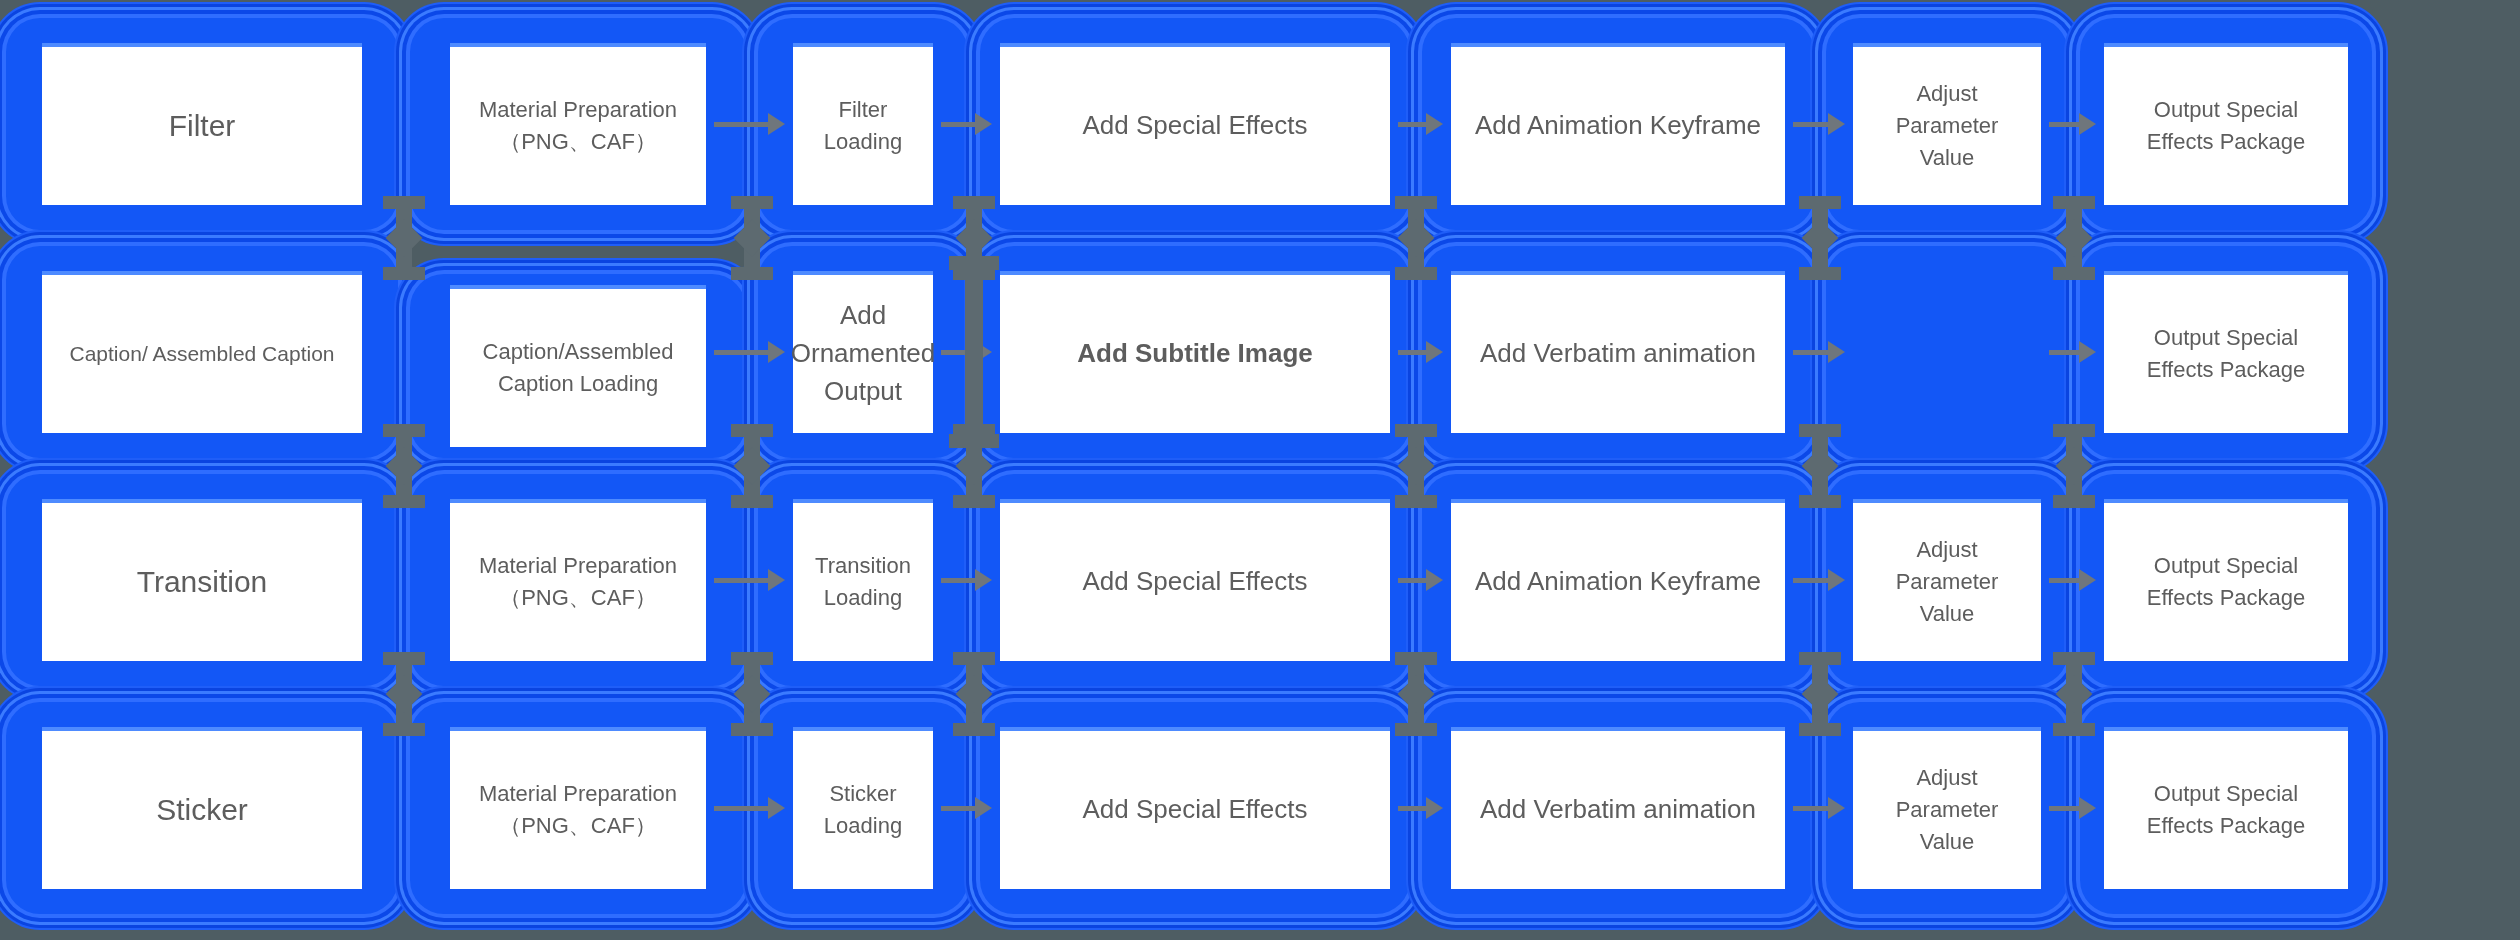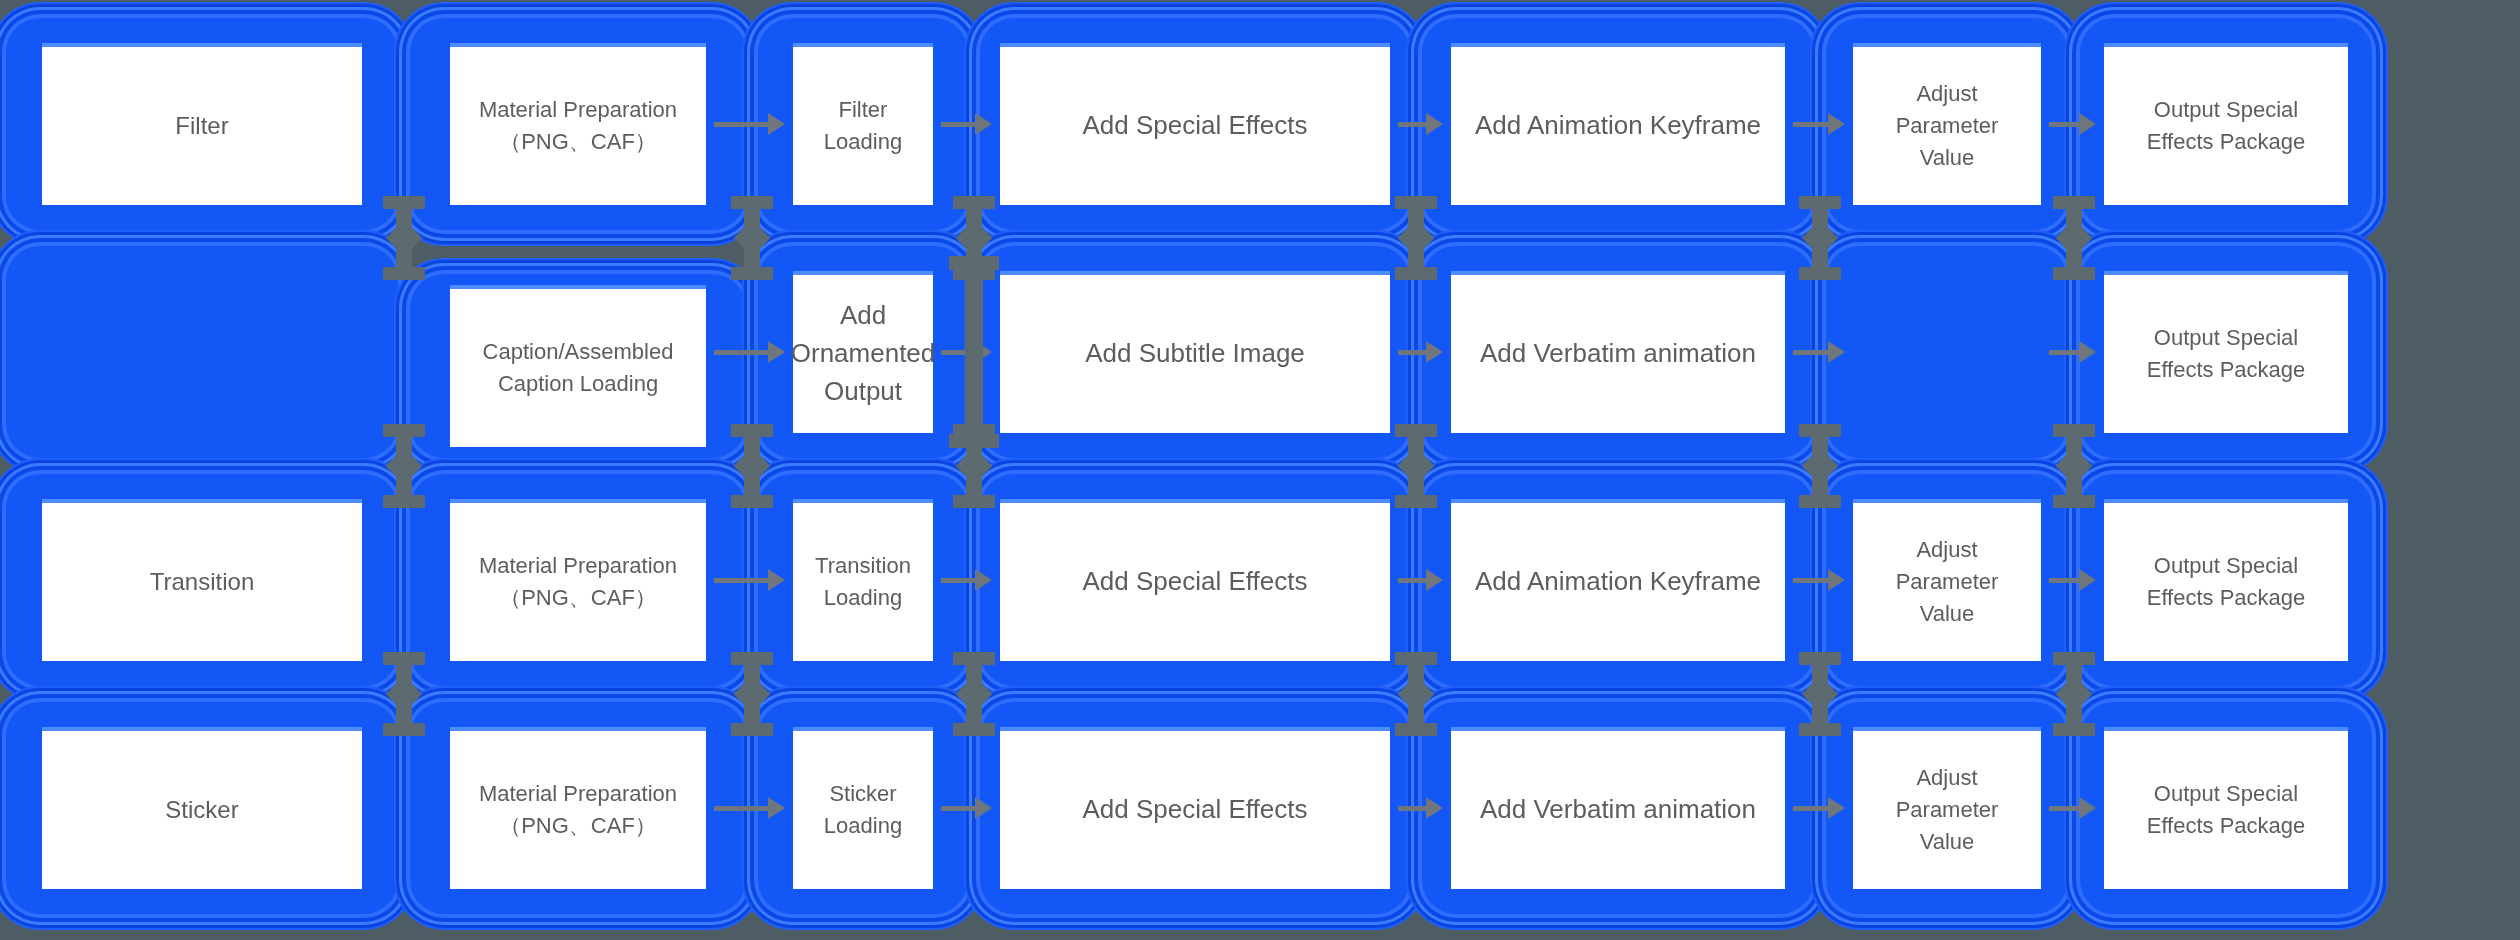--- a/index.html
+++ b/index.html
@@ -72,21 +72,21 @@
     color: #5d5d5d;
     line-height: 1.45;
     padding: 6px 10px;
     height: 162px;
     border-top: 4px solid #4e8bff;
   }
 
   .box-label { display: block; white-space: pre-line; }
 
   
-  .fs-big   { font-size: 24px; }
+  .fs-big   { font-size: 30px; }
   .fs-mid   { font-size: 26px; }
   .fs-sm    { font-size: 22px; }
   .fs-xs    { font-size: 21px; }
 
   
   .h-arrow {
     position: absolute;
     z-index: 6;
     top: 50%;
     transform: translateY(-50%);
@@ -200,37 +200,40 @@
         <div class="capsule"></div>
         <div class="box" style="width: 244px;">
           <span class="box-label fs-sm">Output Special
 Effects Package</span>
         </div>
       </div>
     </div>
     <div class="row row-1">
       <div class="cell" style="width: 404px;">
         <div class="capsule"></div>
+        <div class="box" style="width: 320px;">
+          <span class="box-label fs-xs">Caption/ Assembled Caption</span>
+        </div>
       </div>
       <div class="cell" style="width: 348px; margin-top: 28px;">
         <div class="capsule"></div>
         <div class="box" style="width: 256px;">
           <span class="box-label fs-sm">Caption/Assembled
 Caption Loading</span>
         </div>
       </div>
       <div class="cell" style="width: 222px;">
         <div class="capsule"></div>
         <div class="box" style="width: 140px;">
           <span class="box-label fs-mid">Add Ornamented Output</span>
         </div>
       </div>
       <div class="cell" style="width: 442px;">
         <div class="capsule"></div>
-        <div class="box" style="width: 390px;">
+        <div class="box" style="width: 390px; font-weight: bold;">
           <span class="box-label fs-mid">Add Subtitle Image</span>
         </div>
       </div>
       <div class="cell" style="width: 404px;">
         <div class="capsule"></div>
         <div class="box" style="width: 334px;">
           <span class="box-label fs-mid">Add Verbatim animation</span>
         </div>
       </div>
       <div class="cell" style="width: 254px;">

